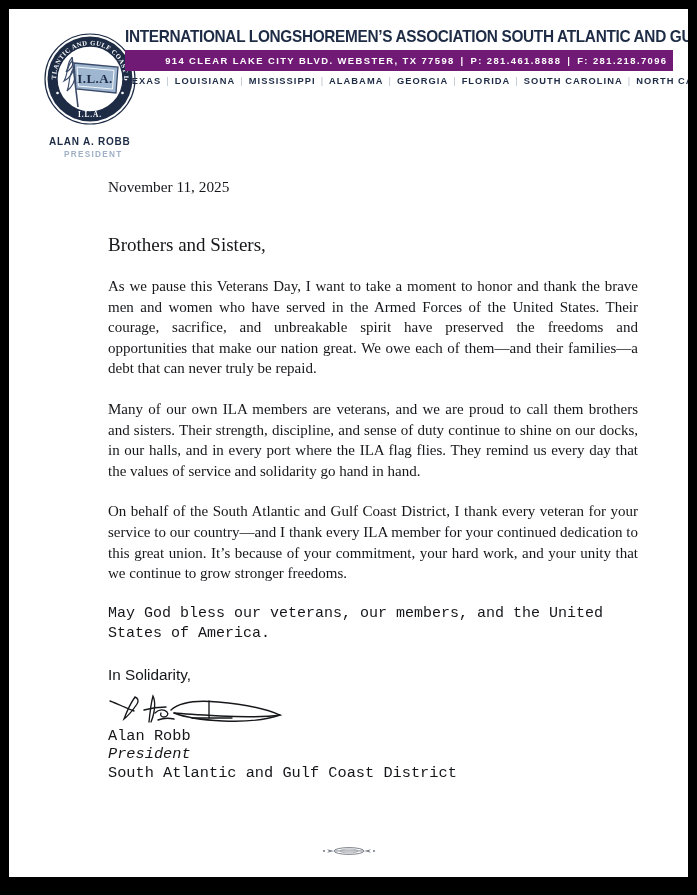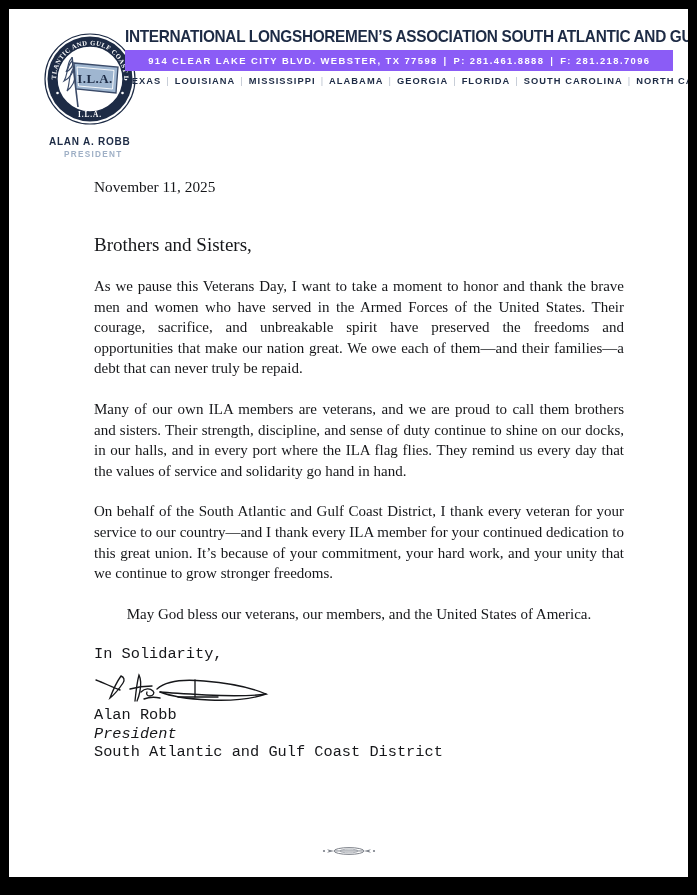--- a/index.html
+++ b/index.html
@@ -61,25 +61,25 @@
     color: #1d2b45;
     white-space: nowrap;
     transform: scaleX(0.945);
     transform-origin: left center;
     margin: 0;
     padding: 0;
   }
 
   .addr-bar {
     margin-top: 4px;
-    background: #8b5cf6;
+    background: #701a75;
     height: 21px;
     display: flex;
     align-items: center;
-    justify-content: center;
+    justify-content: flex-end;
   }
   .addr-bar-inner {
     font-family: "Liberation Sans", sans-serif;
     font-size: 9.6px;
     font-weight: bold;
     letter-spacing: 1.45px;
     color: #ffffff;
     white-space: nowrap;
     transform: scaleX(0.98);
   }
@@ -131,21 +131,21 @@
     color: #9fb0c6;
     margin: 0;
     padding: 0;
     line-height: 12px;
     padding-left: 15px;
   }
 
   
   .letter {
     position: absolute;
-    left: 85px;
+    left: 99px;
     top: 168px;
     width: 530px;
     color: #16171a;
   }
 
   .date-line {
     font-family: "Liberation Serif", serif;
     font-size: 15.3px;
     line-height: 20px;
     margin: 0 0 38px 0;
@@ -161,25 +161,26 @@
   .para {
     font-family: "Liberation Serif", serif;
     font-size: 15px;
     line-height: 20.6px;
     text-align: justify;
     text-justify: inter-word;
     margin: 0 0 20px 0;
     hyphens: none;
   }
   .para.last-short {
-    text-align: center;
+    text-align: left;
+    font-family: Liberation Mono, monospace;
   }
 
   .closing {
-    font-family: Liberation Mono, monospace;
+    font-family: Liberation Sans, sans-serif;
     font-size: 15.3px;
     line-height: 20px;
     margin: 0 0 6px 0;
   }
 
   .signature {
     margin: 0;
     padding: 0;
     height: 36px;
     width: 220px;

